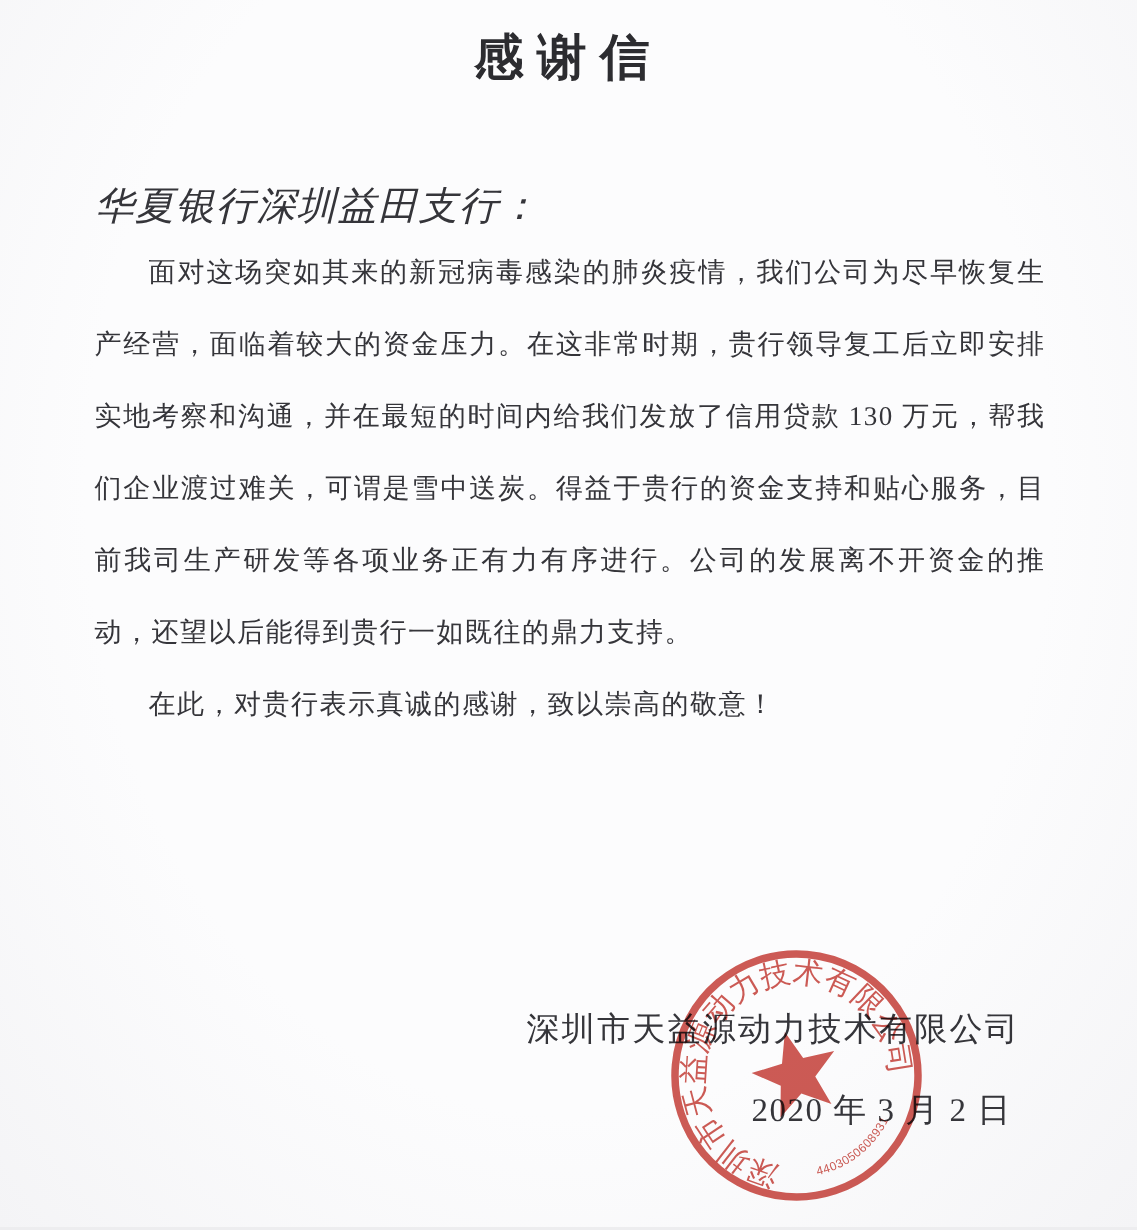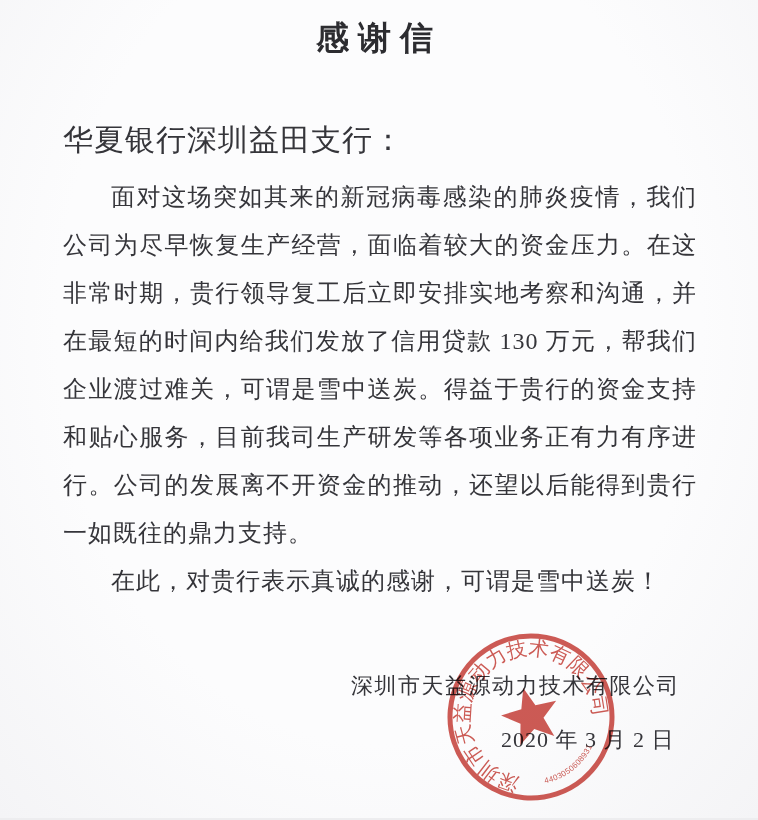--- a/index.html
+++ b/index.html
@@ -20,28 +20,29 @@
     top:16px;left:0;right:0;
     text-align:center;
     font-size:33px;
     font-weight:700;
     letter-spacing:9px;
     color:#2c2c30;
   }
   .salutation{
     position:absolute;
     left:63px;top:120px;
-    font-size:30px;
+    font-size:26px;
     letter-spacing:1px;
+    font-style:italic;
   }
   .body-text{
     position:absolute;
-    left:63px;top:173px;
+    left:63px;top:157px;
     width:634px;
-    font-size:24px;
+    font-size:18px;
     line-height:48px;
     text-align:justify;
     letter-spacing:1px;
   }
   .body-text p{
     margin:0;
     text-indent:2em;
   }
   .signature{
     position:absolute;
@@ -75,21 +76,21 @@
 <body>
 
 <div class="page">
 
   <div class="title">感谢信</div>
 
   <div class="salutation">华夏银行深圳益田支行：</div>
 
   <div class="body-text">
     <p>面对这场突如其来的新冠病毒感染的肺炎疫情，我们公司为尽早恢复生产经营，面临着较大的资金压力。在这非常时期，贵行领导复工后立即安排实地考察和沟通，并在最短的时间内给我们发放了信用贷款 130 万元，帮我们企业渡过难关，可谓是雪中送炭。得益于贵行的资金支持和贴心服务，目前我司生产研发等各项业务正有力有序进行。公司的发展离不开资金的推动，还望以后能得到贵行一如既往的鼎力支持。</p>
-    <p>在此，对贵行表示真诚的感谢，可谓是雪中送炭！</p>
+    <p>在此，对贵行表示真诚的感谢，致以崇高的敬意！</p>
   </div>
 
   <div class="signature">深圳市天益源动力技术有限公司</div>
 
   <div class="date">2020 年 3 月 2 日</div>
 
   <svg class="seal" viewBox="0 0 220 220" aria-hidden="true">
     <defs>
       <path id="sealNameArc" d="M 62.5 149.9 A 62 62 0 1 1 157.5 149.9" fill="none"></path>
       <path id="sealCodeArc" d="M 78.1 170 A 68 68 0 0 0 141.9 170" fill="none"></path>

